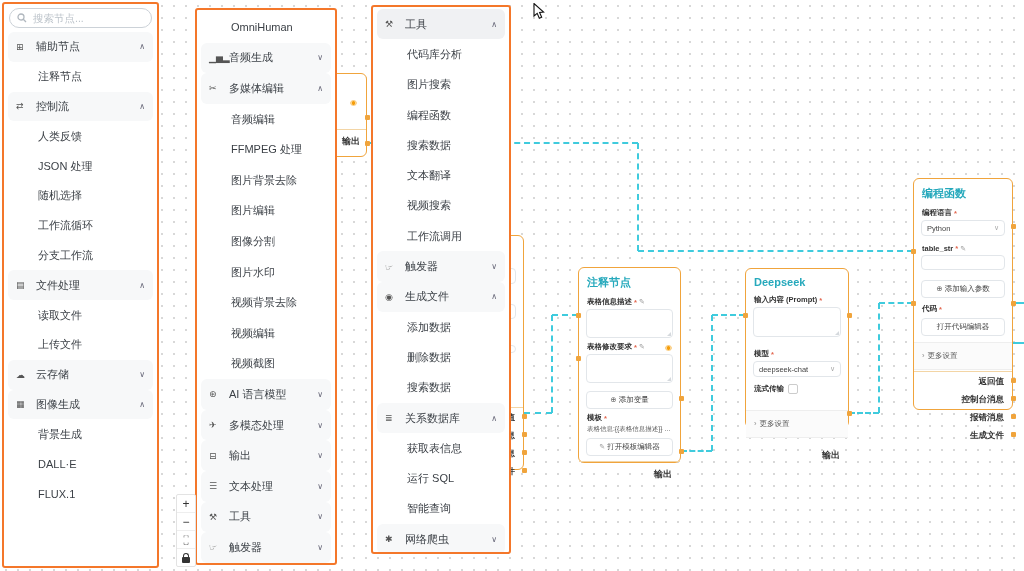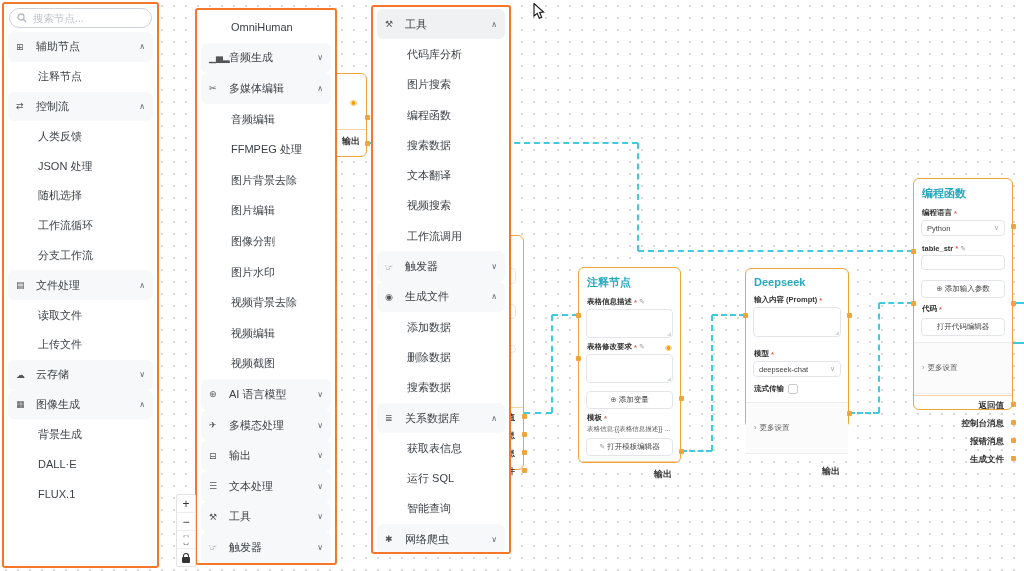--- a/index.html
+++ b/index.html
@@ -22,24 +22,24 @@
   .nbox.ta{height:27px;}
   .nbox.ta::after{content:"";position:absolute;right:1px;bottom:1px;border-left:4px solid transparent;border-bottom:4px solid #d5d9dd;}
   .nbox.inp{height:13px;}
   .nsel{margin:2px 7px;border:1px solid #e2e6ea;border-radius:4px;height:14px;display:flex;
     align-items:center;justify-content:space-between;padding:0 5px;font-size:7.5px;color:#444;}
   .selcaret{color:#aaa;font-size:7px;}
   .nbtn{margin:4px 7px 0;border:1px solid #e2e6ea;border-radius:4px;text-align:center;
     padding:3px 0;font-size:7.5px;color:#444;}
   .nbtn .plus{color:#666;}
   .tpl-preview{margin:1px 8px 0;font-size:6.5px;color:#555;white-space:nowrap;overflow:hidden;text-overflow:ellipsis;}
-  .ncheckrow{display:flex;align-items:center;gap:4px;margin:7px 8px 8px;font-size:7.5px;font-weight:600;}
+  .ncheckrow{display:flex;align-items:center;gap:4px;margin:7px 8px 16px;font-size:7.5px;font-weight:600;}
   .checkbox{width:8px;height:8px;border:1px solid #ccc;border-radius:2px;background:#fff;}
   .nmore{margin-top:6px;border-top:1px solid #eee;border-bottom:1px solid #eee;background:#fbfbfb;
-    padding:20px 8px;font-size:7.5px;color:#555;}
+    padding:8px 8px;font-size:7.5px;color:#555;}
   .morecaret{color:#888;margin-right:3px;}
   .nfooter{margin-top:5px;border-top:1px solid #f3d5a5;padding:6px 8px;text-align:right;
     font-size:9px;font-weight:700;color:#333;}
   .outblock{border-top:1px solid #f3d5a5;margin-top:1px;}
   .outrow{text-align:right;padding:0 8px;height:18px;line-height:18px;font-size:8.5px;font-weight:700;color:#333;position:relative;}
   .handle{position:absolute;width:5px;height:5px;background:#f0a43c;border-radius:1px;z-index:11;}
   .hl{left:-3.5px;} .hr{right:-3.5px;}
   .divider-o{border-top:1px solid #f3d5a5;position:absolute;left:0;right:0;}
   
   .panel{position:absolute;background:#fff;border:2px solid #f4772a;border-radius:3px;

